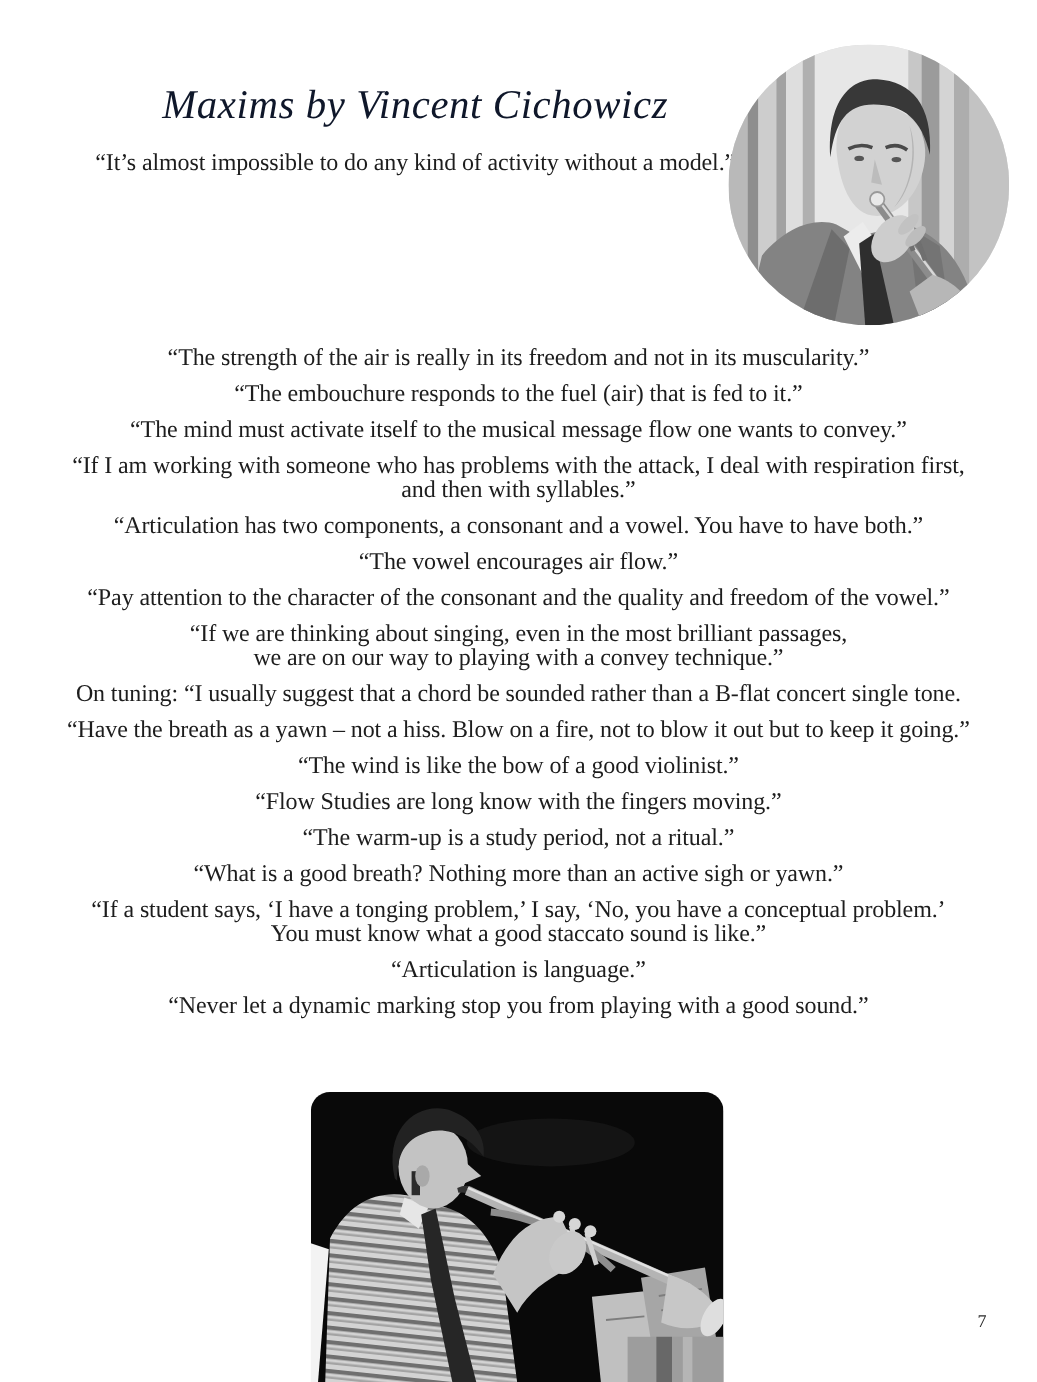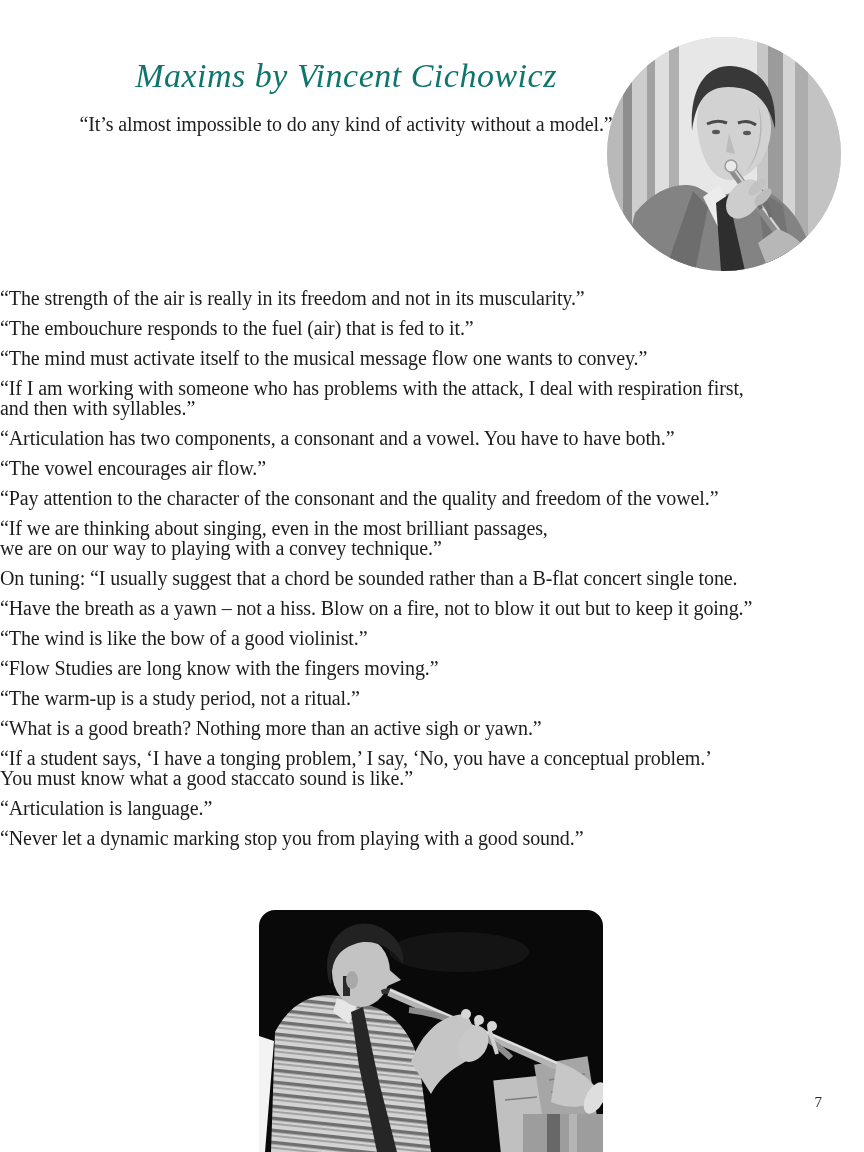--- a/index.html
+++ b/index.html
@@ -17,23 +17,23 @@
     left: 70px;
     top: 56px;
     width: 552px;
     text-align: center;
   }
   .page-title {
     font-style: italic;
     font-weight: normal;
     font-size: 34px;
     line-height: 40px;
-    margin: 0 0 18px 0;
+    margin: 12px 0 18px 0;
     letter-spacing: 0.5px;
-    color: #0f766e;
+    color: #0f172a;
   }
   .quote {
     font-size: 20px;
     line-height: 20px;
     margin: 0 0 10px 0;
     letter-spacing: -0.1px;
   }
   .ql { display: block; }
   .portrait-circle {
     position: absolute;
@@ -43,21 +43,21 @@
     height: 234px;
     border-radius: 50%;
     overflow: hidden;
   }
   .portrait-circle svg { display: block; }
   .main-quotes {
     position: absolute;
     left: 0;
     top: 281px;
     width: 864px;
-    text-align: left;
+    text-align: center;
   }
   .main-quotes .quote:first-child { margin-top: 7px; }
   .bottom-photo {
     position: absolute;
     left: 259px;
     top: 910px;
     width: 344px;
     height: 242px;
     border-radius: 16px 16px 0 0;
     overflow: hidden;

